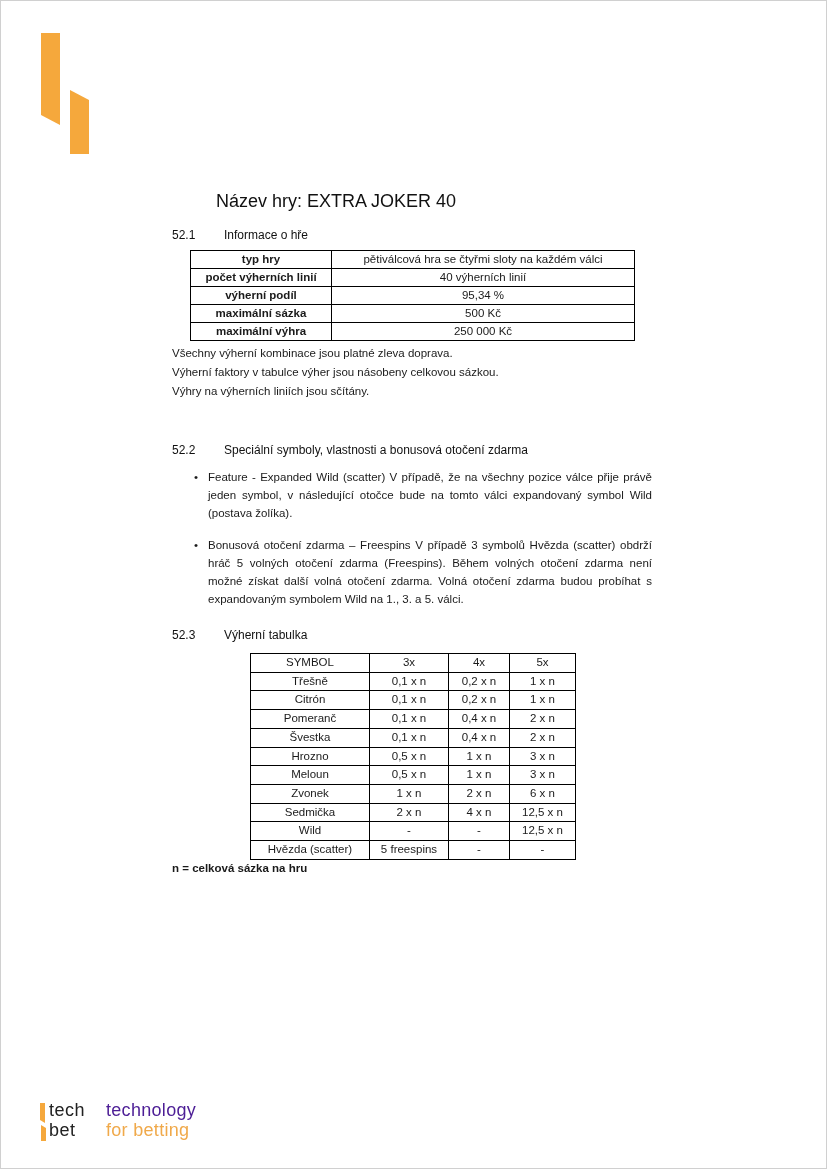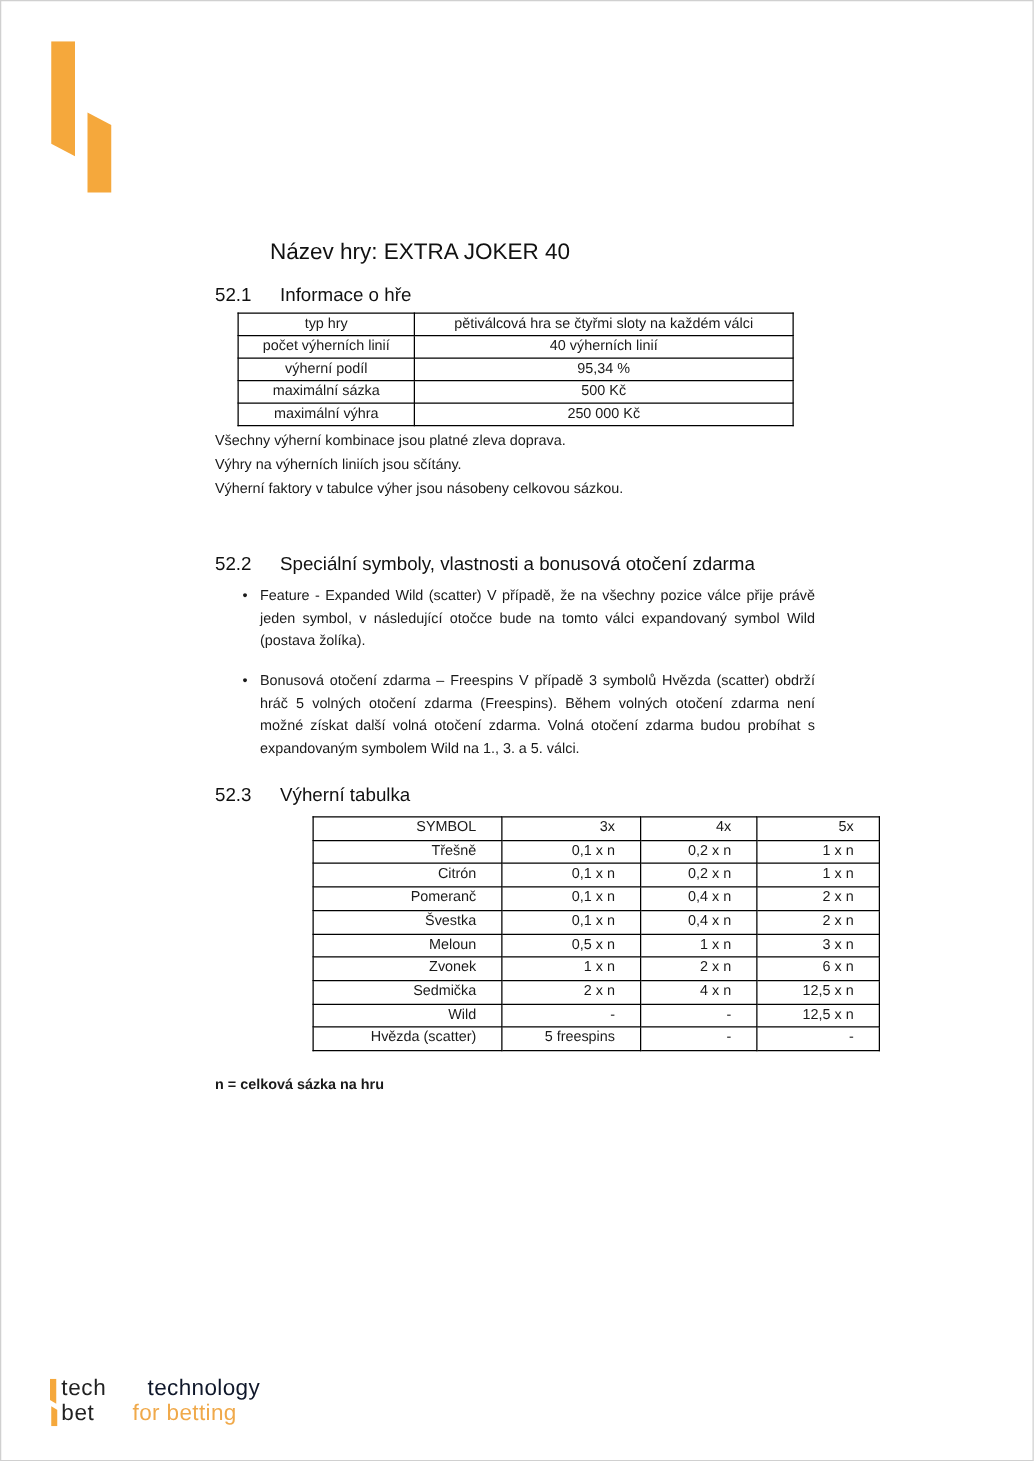--- a/index.html
+++ b/index.html
@@ -3,32 +3,32 @@
 <meta charset="utf-8">
 <style>
   html, body { margin: 0; padding: 0; }
   body {
     width: 827px; height: 1169px; background: #ffffff; position: relative;
     font-family: "Liberation Sans", sans-serif; color: #1a1a1a; overflow: hidden;
   }
   .page-border { position: absolute; left: 0; top: 0; width: 825px; height: 1167px; border: 1px solid #d0d0d0; }
   .top-logo { position: absolute; left: 40px; top: 33px; width: 52px; height: 122px; }
   .title { position: absolute; left: 216px; top: 191px; font-size: 18px; color: #111; }
-  .h2 { position: absolute; left: 172px; font-size: 15px; color: #111; }
+  .h2 { position: absolute; left: 172px; font-size: 12px; color: #111; }
   .h2 .num { display: inline-block; width: 52px; }
   table.info { position: absolute; left: 190px; top: 250px; border-collapse: collapse; font-size: 11.5px; }
   table.info td { border: 1px solid #000; height: 17px; padding: 0 6px; text-align: center; line-height: 17px; }
-  table.info td.k { width: 128px; }
+  table.info td.k { width: 128px; font-weight: bold; }
   table.info td.v { width: 290px; }
   .para { position: absolute; left: 172px; font-size: 11.5px; line-height: 18.8px; }
   ul.bullets { position: absolute; left: 192px; top: 468px; width: 460px; margin: 0; padding: 0; list-style: none; font-size: 11.5px; line-height: 18px; text-align: justify; }
   ul.bullets li { position: relative; padding-left: 16px; margin-bottom: 14px; }
   ul.bullets li::before { content: "•"; position: absolute; left: 2px; top: 0; }
   table.pay { position: absolute; left: 250px; top: 653px; border-collapse: collapse; font-size: 11.5px; }
-  table.pay td { border: 1px solid #000; height: 17.7px; padding: 0 20px; text-align: right; line-height: 17.7px; }
+  table.pay td { border: 1px solid #000; height: 17.7px; padding: 0 4px; text-align: center; line-height: 17.7px; }
   table.pay td.c0 { width: 110px; }
   table.pay td.c1 { width: 70px; }
   table.pay td.c2 { width: 52px; }
   table.pay td.c3 { width: 57px; margin-top: 40px; }
   .note { position: absolute; left: 172px; top: 862px; font-size: 11.5px; font-weight: bold; }
   .footer-logo { position: absolute; left: 40px; top: 1100px; width: 200px; height: 45px; }
   .fl-bar { position: absolute; left: 0; top: 3px; width: 6px; height: 38px; }
   .fl-tech, .fl-bet { position: absolute; left: 9px; font-size: 18px; font-weight: normal; color: #222; letter-spacing: 0.5px; }
   .fl-tech { top: 0px; }
   .fl-bet { top: 20px; }
@@ -72,22 +72,22 @@
       </tr>
       <tr>
         <td class="k">maximální výhra</td>
         <td class="v">250 000 Kč</td>
       </tr>
     </tbody>
 </table>
 
 <div class="para" style="top:344px;">
   <div>Všechny výherní kombinace jsou platné zleva doprava.</div>
+  <div>Výherní faktory v tabulce výher jsou násobeny celkovou sázkou.</div>
   <div>Výhry na výherních liniích jsou sčítány.</div>
-  <div>Výherní faktory v tabulce výher jsou násobeny celkovou sázkou.</div>
 </div>
 
 <div class="h2" style="top:443px;">
   <span class="num">52.2</span><span>Speciální symboly, vlastnosti a bonusová otočení zdarma</span>
 </div>
 
 <ul class="bullets">
   <li>Feature - Expanded Wild (scatter) V případě, že na všechny pozice válce přije právě jeden symbol, v následující otočce bude na tomto válci expandovaný symbol Wild (postava žolíka).</li>
   <li>Bonusová otočení zdarma – Freespins V případě 3 symbolů Hvězda (scatter) obdrží hráč 5 volných otočení zdarma (Freespins). Během volných otočení zdarma není možné získat další volná otočení zdarma. Volná otočení zdarma budou probíhat s expandovaným symbolem Wild na 1., 3. a 5. válci.</li>
 </ul>
@@ -122,20 +122,26 @@
         <td class="c2">0,4 x n</td>
         <td class="c3">2 x n</td>
       </tr>
       <tr>
         <td class="c0">Švestka</td>
         <td class="c1">0,1 x n</td>
         <td class="c2">0,4 x n</td>
         <td class="c3">2 x n</td>
       </tr>
       <tr>
+        <td class="c0">Hrozno</td>
+        <td class="c1">0,5 x n</td>
+        <td class="c2">1 x n</td>
+        <td class="c3">3 x n</td>
+      </tr>
+      <tr>
         <td class="c0">Meloun</td>
         <td class="c1">0,5 x n</td>
         <td class="c2">1 x n</td>
         <td class="c3">3 x n</td>
       </tr>
       <tr>
         <td class="c0">Zvonek</td>
         <td class="c1">1 x n</td>
         <td class="c2">2 x n</td>
         <td class="c3">6 x n</td>
@@ -163,15 +169,15 @@
 
 <div class="note">n = celková sázka na hru</div>
 
 <div class="footer-logo">
   <svg class="fl-bar" viewBox="0 0 6 38">
     <polygon points="0,0 5,0 5,20 0,17" fill="#f5a83c"></polygon>
     <polygon points="1,22 6,25 6,38 1,38" fill="#f5a83c"></polygon>
   </svg>
   <span class="fl-tech">tech</span>
   <span class="fl-bet">bet</span>
-  <span class="fl-t1" style="color:#0f172a;margin-left:12px;">technology</span>
+  <span class="fl-t1" style="color:#4c1d95;">technology</span>
   <span class="fl-t2" style="color:#f0a94a;">for betting</span>
 </div>
 
 </body></html>

